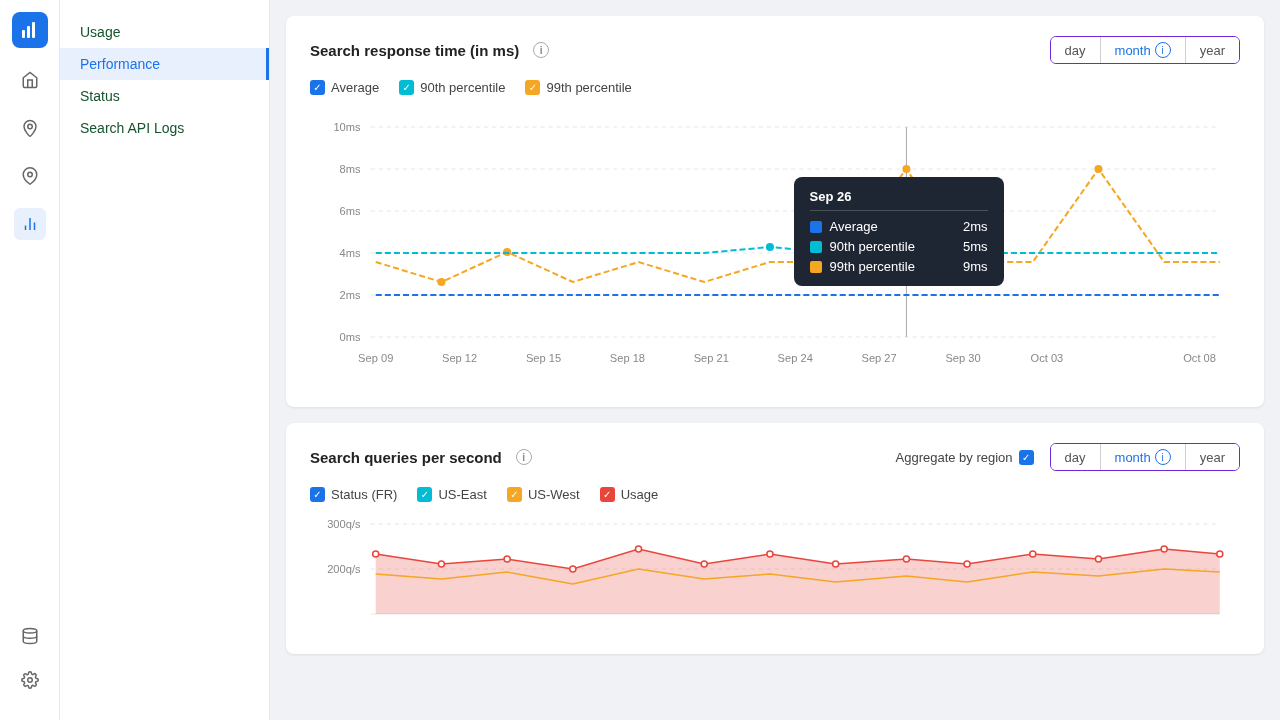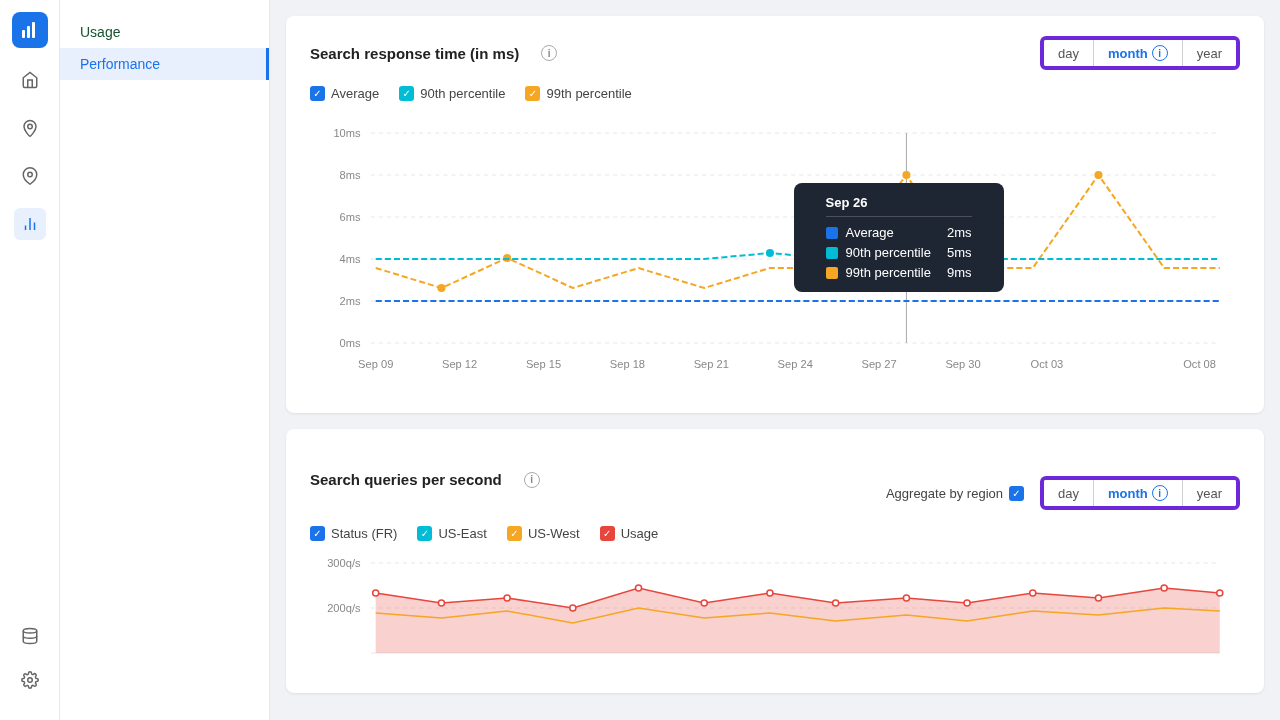--- a/index.html
+++ b/index.html
@@ -61,55 +61,55 @@
       align-items: center;
       justify-content: space-between;
       margin-bottom: 16px;
     }
     .card-title {
       font-size: 15px;
       font-weight: 600;
       color: #222;
       display: flex;
       align-items: center;
-      gap: 22px;
+      gap: 14px;
     }
     .info-icon {
       width: 16px; height: 16px;
       border: 1.5px solid #aaa;
       border-radius: 50%;
       display: inline-flex;
       align-items: center;
       justify-content: center;
       font-size: 10px;
       color: #888;
       cursor: pointer;
     }
 
     
     .time-buttons {
       display: flex;
-      border: 4px solid #6d28d9;
+      border: 1px solid #6d28d9;
       border-radius: 6px;
       overflow: hidden;
     }
     .time-btn {
       padding: 5px 14px;
       font-size: 13px;
       color: #555;
       cursor: pointer;
       background: #fff;
       border: none;
       border-right: 1px solid #d0d0d0;
       display: flex;
       align-items: center;
       gap: 4px;
     }
     .time-btn:last-child { border-right: none; }
-    .time-btn.active { background: #fff; color: #1a73e8; font-weight: 700; }
+    .time-btn.active { background: #fff; color: #1a73e8; font-weight: 400; }
 
     
     .legend {
       display: flex;
       gap: 20px;
       margin-bottom: 12px;
       flex-wrap: wrap;
     }
     .legend-item {
       display: flex;
@@ -136,21 +136,21 @@
       position: relative;
       height: 280px;
     }
 
     
     .tooltip {
       position: absolute;
       background: #1e2533;
       color: #fff;
       border-radius: 8px;
-      padding: 12px 32px;
+      padding: 12px 16px;
       font-size: 13px;
       top: 100px;
       left: 55%;
       width: 200px;
       z-index: 10;
       pointer-events: none;
     }
     .tooltip-date {
       font-weight: 600;
       margin-bottom: 8px;
@@ -186,21 +186,20 @@
       border-radius: 3px;
       background: #1a73e8;
       display: flex; align-items: center; justify-content: center;
       color: #fff;
       font-size: 10px;
     }
     .header-right {
       display: flex;
       align-items: center;
       gap: 16px;
-      margin-top: 27px;
     }
 
     svg text { font-family: -apple-system, BlinkMacSystemFont, 'Segoe UI', sans-serif; }
   </style>
 </head>
 <body>
 
 <div class="icon-bar">
   <div class="icon-bar-top">
     <div class="app-icon">
@@ -249,20 +248,22 @@
         <circle cx="12" cy="12" r="3"></circle>
         <path d="M19.4 15a1.65 1.65 0 00.33 1.82l.06.06a2 2 0 010 2.83 2 2 0 01-2.83 0l-.06-.06a1.65 1.65 0 00-1.82-.33 1.65 1.65 0 00-1 1.51V21a2 2 0 01-4 0v-.09A1.65 1.65 0 009 19.4a1.65 1.65 0 00-1.82.33l-.06.06a2 2 0 01-2.83-2.83l.06-.06A1.65 1.65 0 004.68 15a1.65 1.65 0 00-1.51-1H3a2 2 0 010-4h.09A1.65 1.65 0 004.6 9a1.65 1.65 0 00-.33-1.82l-.06-.06a2 2 0 012.83-2.83l.06.06A1.65 1.65 0 009 4.68a1.65 1.65 0 001-1.51V3a2 2 0 014 0v.09a1.65 1.65 0 001 1.51 1.65 1.65 0 001.82-.33l.06-.06a2 2 0 012.83 2.83l-.06.06A1.65 1.65 0 0019.4 9a1.65 1.65 0 001.51 1H21a2 2 0 010 4h-.09a1.65 1.65 0 00-1.51 1z"></path>
       </svg>
     </div>
   </div>
 </div>
 
 <div class="sidebar">
   <div class="sidebar-item">Usage</div>
   <div class="sidebar-item active">Performance</div>
+  <div class="sidebar-item">Status</div>
+  <div class="sidebar-item">Search API Logs</div>
 </div>
 
 <div class="main">
 
   <div class="card">
     <div class="card-header">
       <div class="card-title">
         <span>Search response time (in ms)</span>
         <span class="info-icon">i</span>
       </div>

